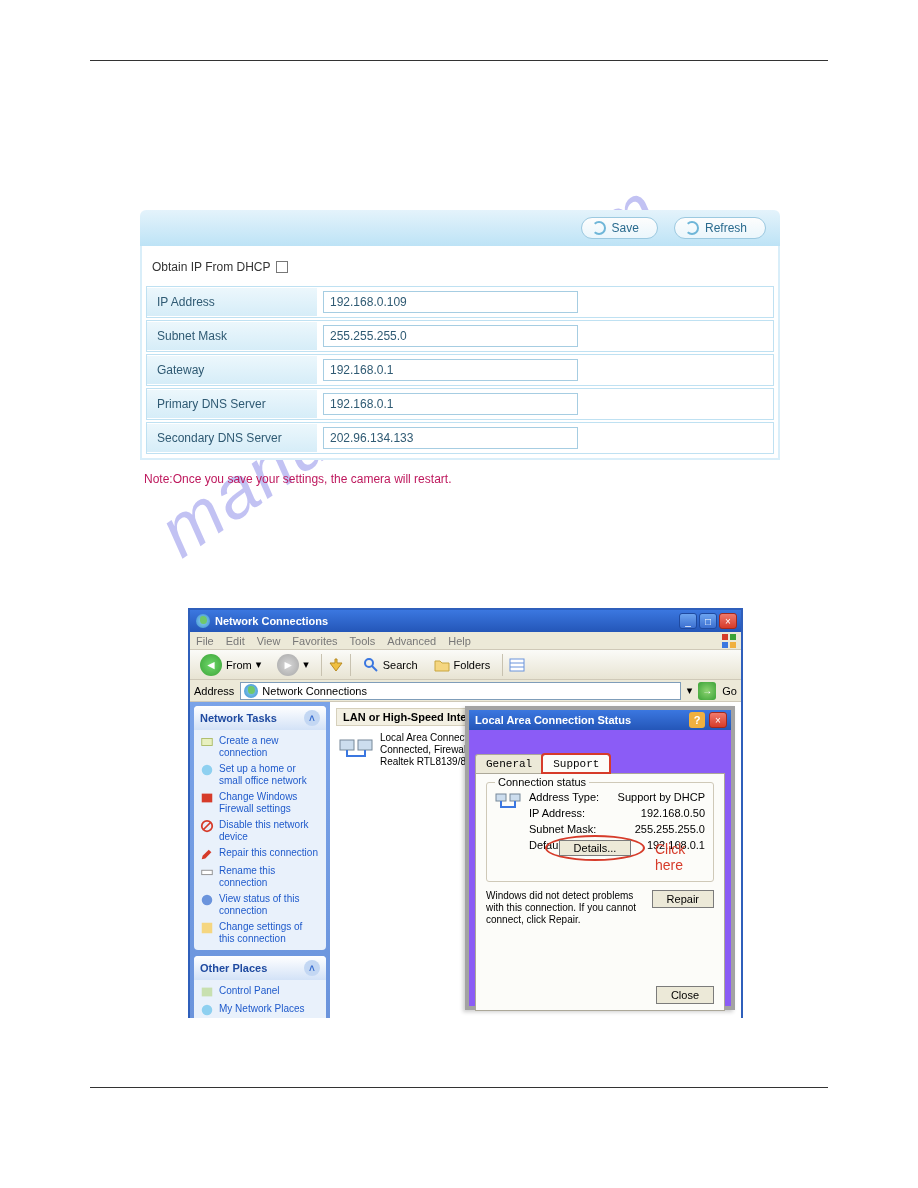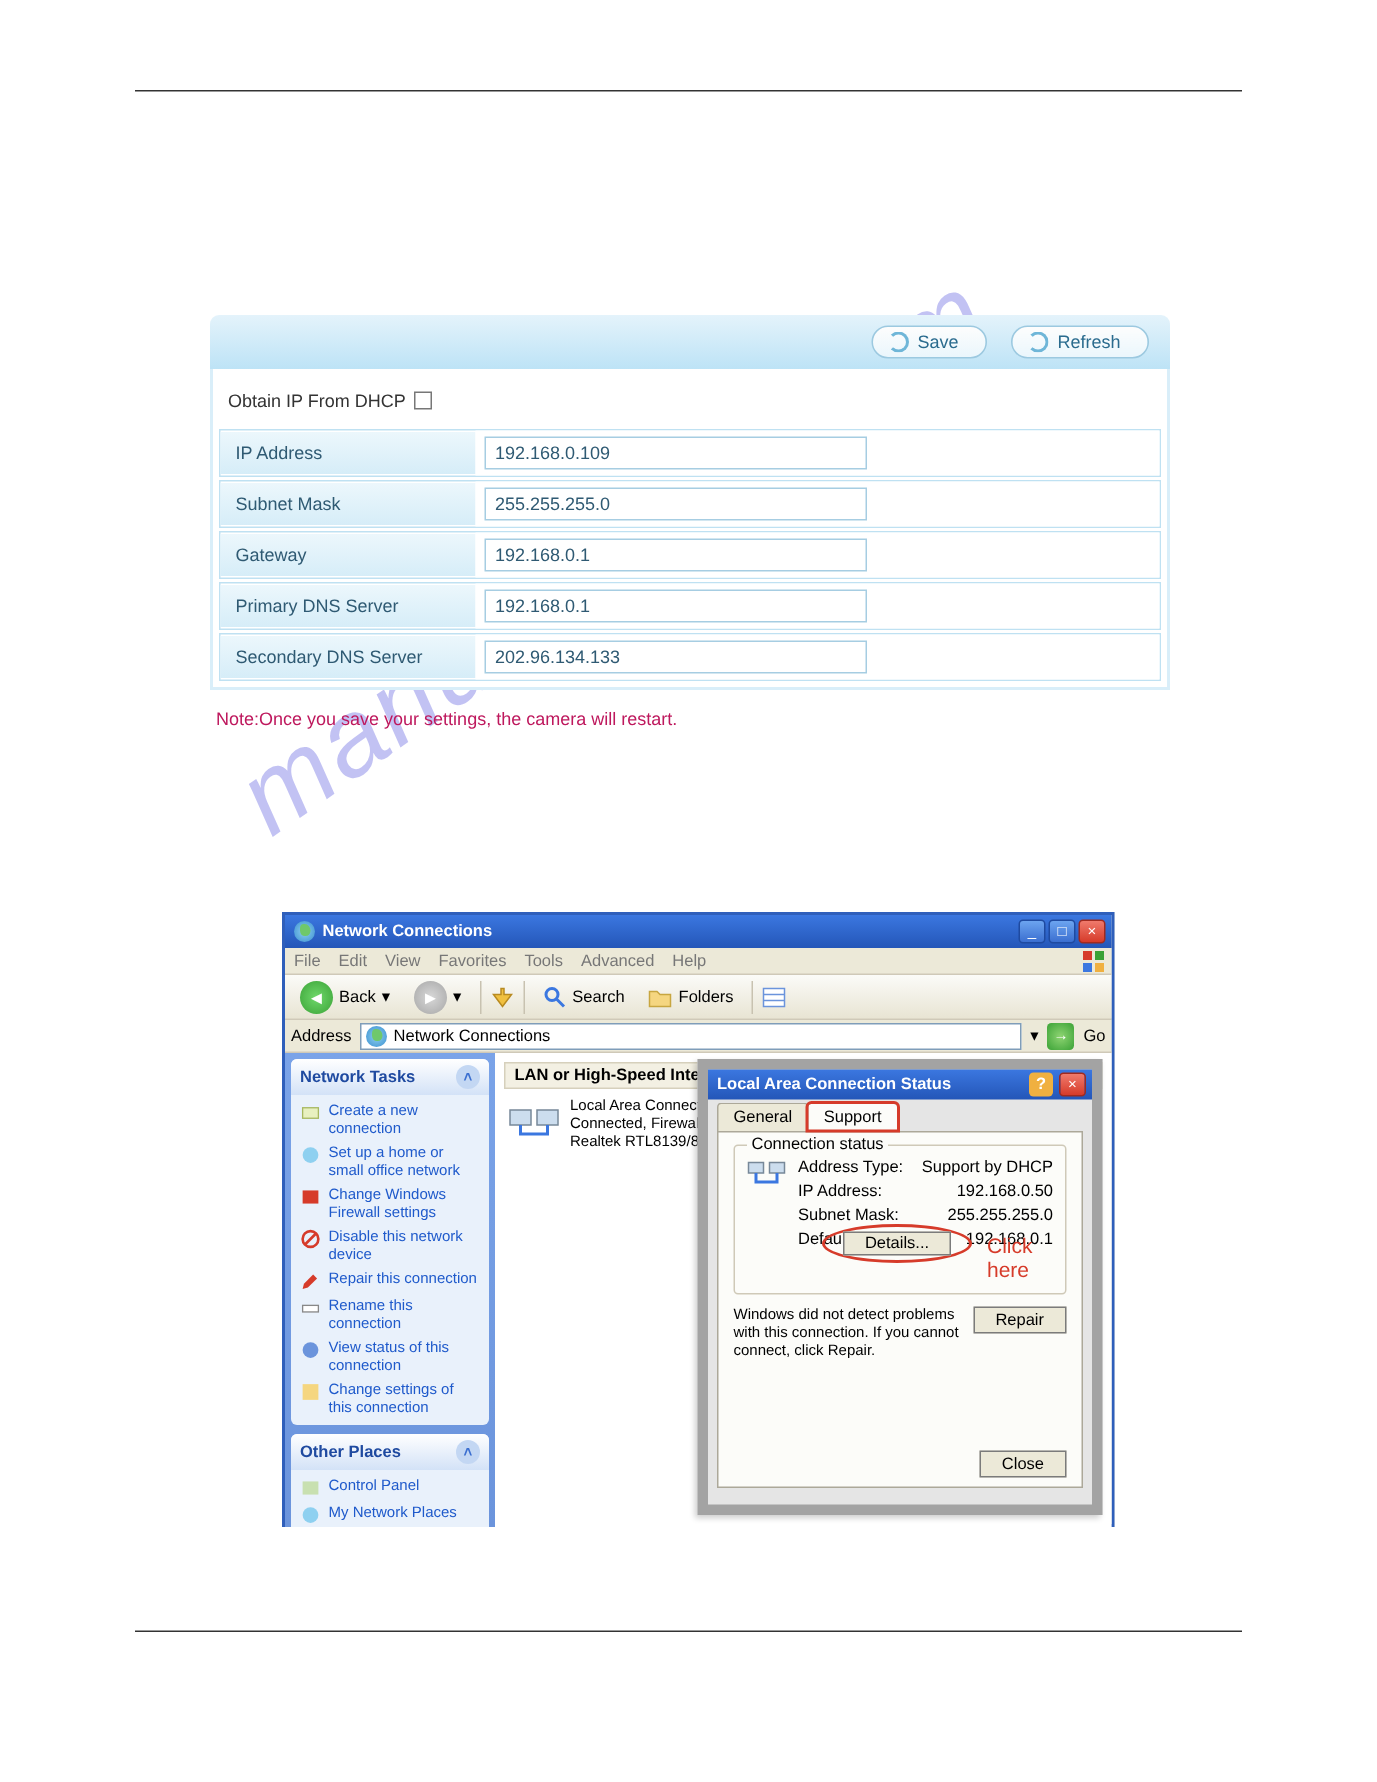--- a/index.html
+++ b/index.html
@@ -159,26 +159,26 @@
   
   .content-area { position:absolute; left:140px; top:0; right:0; height:316px; background:#fff; }
   .section-hdr { background:#f3f0e3; border:1px solid #d6d0bc; margin:6px; padding:2px 6px; font-weight:bold; font-size:11px;}
   .lan-item { display:flex; gap:6px; margin:4px 8px; align-items:flex-start;}
   .lan-item .lanicon { width:36px; height:36px; }
   .lan-item .lantxt { font-size:10px; line-height:12px; }
 
   
   .status-dlg {
     position:absolute; left:275px; top:4px; width:270px; height:304px;
-    background:#e5e5e5; border:7px solid #a3a3a3; z-index:5;
+    background:#8b5cf6; border:4px solid #a3a3a3; z-index:5;
     box-shadow: -2px 2px 4px rgba(0,0,0,0.2);
   }
   .status-dlg .xp-title { height:20px; }
   .status-dlg .qicon { width:16px; height:16px; background:#f0b040; border-radius:3px; color:#fff; font-weight:bold; font-size:11px; display:flex; align-items:center; justify-content:center; margin-right:2px;}
-  .status-tabs { display:flex; margin:2px 6px 0 6px; }
+  .status-tabs { display:flex; margin:24px 6px 0 6px;font-family:Liberation Mono, monospace; }
   .status-tabs .tab {
     padding:3px 10px; font-size:11px; background:#ece9d8;
     border:1px solid #aca899; border-bottom:none;
     border-top-left-radius:3px; border-top-right-radius:3px;
     margin-right:-1px; cursor:pointer;
   }
   .status-tabs .tab.active { background:#fcfcf9; position:relative; z-index:2; }
   .status-tabs .tab.hl { outline:2px solid #d63b2a; outline-offset:-1px;}
   .status-frame {
     margin:0 6px 6px 6px; background:#fcfcf9; border:1px solid #aca899;
@@ -282,21 +282,21 @@
           <rect x="1" y="1" width="6" height="6" fill="#d63b2a"></rect>
           <rect x="9" y="1" width="6" height="6" fill="#3aa236"></rect>
           <rect x="1" y="9" width="6" height="6" fill="#3b77e0"></rect>
           <rect x="9" y="9" width="6" height="6" fill="#f0b040"></rect>
         </svg>
     </span>
   </div>
   <div class="xp-tool">
     <div class="navbtn">
       <span class="circ green">◄</span>
-      <span>Back</span>
+      <span>From</span>
       <span>▾</span>
     </div>
     <div class="navbtn">
       <span class="circ grey">►</span>
       <span>▾</span>
     </div>
     <div class="sep"></div>
     <span class="ticon">
       <svg viewBox="0 0 16 16">
           <path d="M2 6h5V2h2v4h5l-6 8z" fill="#f0c040" stroke="#b88a20"></path>

